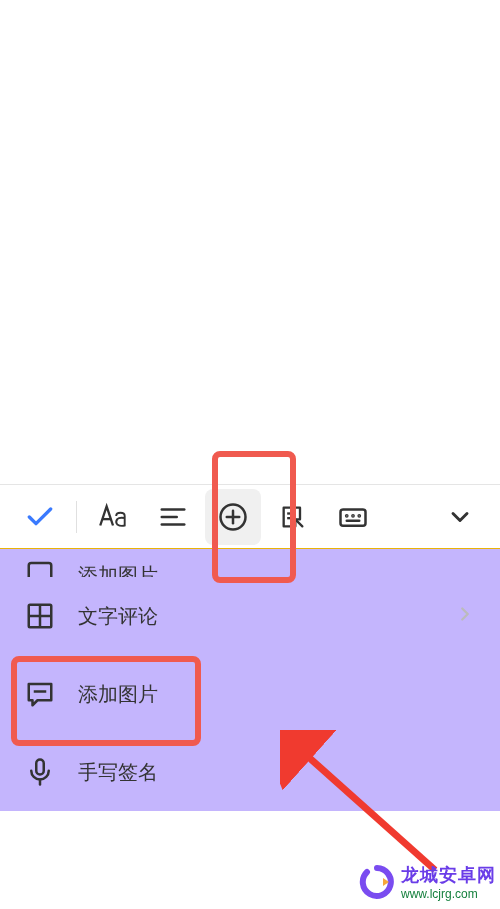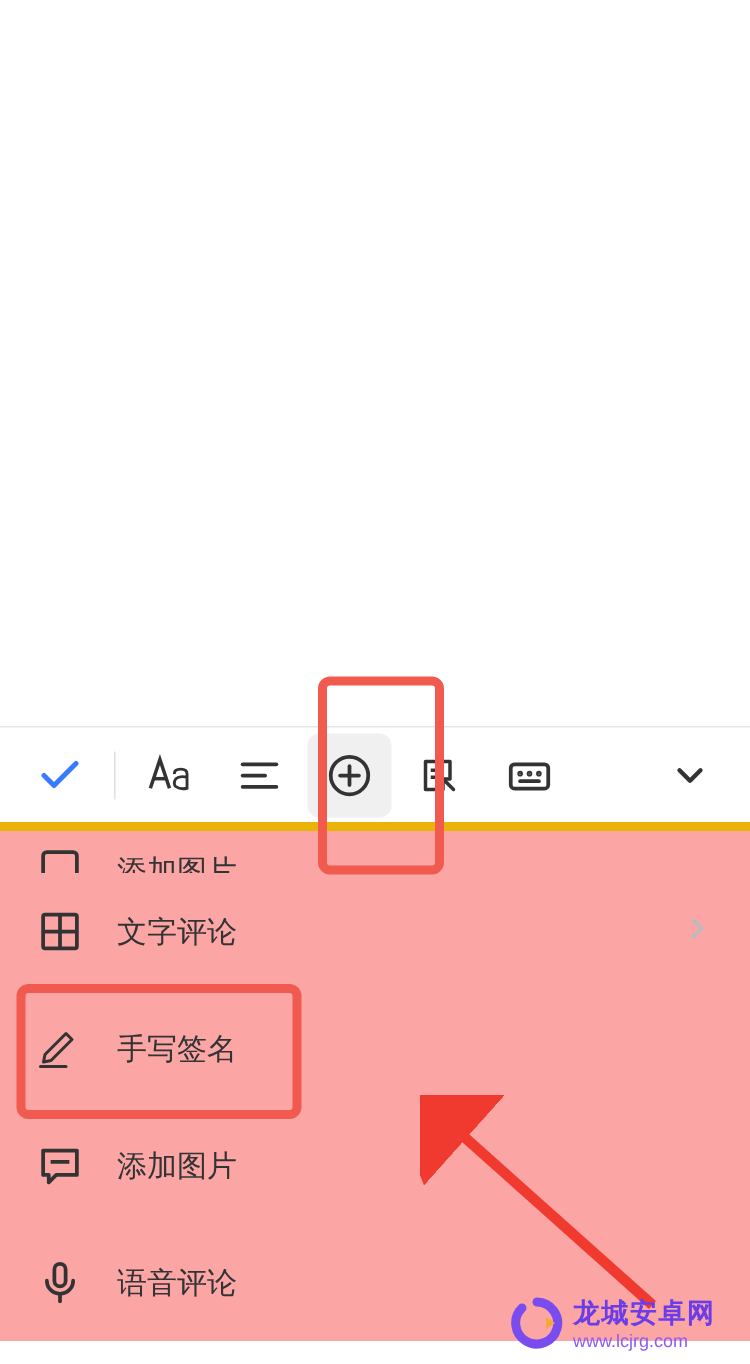--- a/index.html
+++ b/index.html
@@ -39,22 +39,22 @@
       border-radius: 8px;
     }
     .divider-v {
       width: 1px;
       height: 32px;
       background: #e0e0e0;
       margin: 0 4px;
     }
     .spacer { margin-left: auto; }
     .menu-list {
-      border-top: 6px solid #eab308;
-      background: #fca5a5;
+      border-top: 1px solid #eab308;
+      background: #c4b5fd;
     }
     .menu-item {
       display: flex;
       align-items: center;
       height: 78px;
       padding: 0 24px;
       gap: 22px;
     }
     .menu-item.partial {
       height: 28px;
@@ -89,30 +89,30 @@
     }
     .hl-plus { top: 451px; left: 212px; width: 84px; height: 132px; }
     .hl-sign { top: 656px; left: 11px; width: 190px; height: 90px; }
     .arrow {
       position: absolute;
       z-index: 9;
       pointer-events: none;
     }
     .watermark {
       position: absolute;
-      right: 23px;
+      right: 4px;
       bottom: 8px;
       z-index: 20;
       display: flex;
       align-items: center;
       gap: 6px;
     }
     .wm-text { text-align: left; }
     .wm-line1 { font-size: 18px; font-weight: 700; color: #6a3de8; letter-spacing: 1px; }
-    .wm-line2 { font-size: 12px; color: #8b5cf6; }
+    .wm-line2 { font-size: 12px; color: #15803d; }
   </style>
 </head>
 <body>
 
 <div class="document-area"></div>
 
 <div class="toolbar">
   <div class="toolbar-btn confirm">
     <svg width="32" height="32" viewBox="0 0 24 24" fill="none" stroke="#3a7afe" stroke-width="2.5" stroke-linecap="round" stroke-linejoin="round">
         <polyline points="4 12 9 17 20 6"></polyline>
@@ -185,49 +185,40 @@
         </svg>
     </span>
     <span class="menu-label">文字评论</span>
     <span class="menu-chevron">
       <svg width="22" height="22" viewBox="0 0 24 24" fill="none" stroke="#bbb" stroke-width="2.5" stroke-linecap="round" stroke-linejoin="round">
           <polyline points="9 6 15 12 9 18"></polyline>
         </svg>
     </span>
   </div>
 
-  <div class="menu-item">
-    <span class="menu-icon">
-      <svg width="32" height="32" viewBox="0 0 32 32" fill="none" stroke="#333" stroke-width="2" stroke-linecap="round" stroke-linejoin="round">
-        <path d="M6 20 L20 6 L24 10 L10 24 L5 25 Z"></path>
-        <line x1="3" y1="28" x2="20" y2="28"></line>
-      </svg>
-    </span>
-    <span class="menu-label">手写签名</span>
-  </div>
 
   <div class="menu-item">
     <span class="menu-icon">
       <svg width="30" height="30" viewBox="0 0 24 24" fill="none" stroke="#333" stroke-width="2" stroke-linejoin="round">
           <path d="M3 4 L21 4 L21 17 L10 17 L6 21 L6 17 L3 17 Z"></path>
           <line x1="7" y1="10" x2="17" y2="10"></line>
         </svg>
     </span>
     <span class="menu-label">添加图片</span>
   </div>
 
   <div class="menu-item">
     <span class="menu-icon">
       <svg width="30" height="30" viewBox="0 0 24 24" fill="none" stroke="#333" stroke-width="2" stroke-linecap="round" stroke-linejoin="round">
           <rect x="9" y="2" width="6" height="12" rx="3"></rect>
           <path d="M5 11 A7 7 0 0 0 19 11"></path>
           <line x1="12" y1="18" x2="12" y2="22"></line>
         </svg>
     </span>
-    <span class="menu-label">语音评论</span>
+    <span class="menu-label">手写签名</span>
   </div>
 
 </div>
 
 <div class="highlight-box hl-plus"></div>
 <div class="highlight-box hl-sign"></div>
 
 <svg class="arrow" style="left:280px; top:730px;" width="180" height="160" viewBox="0 0 180 160">
   <defs>
     <marker id="ah" markerWidth="12" markerHeight="12" refX="3" refY="6" orient="auto">

